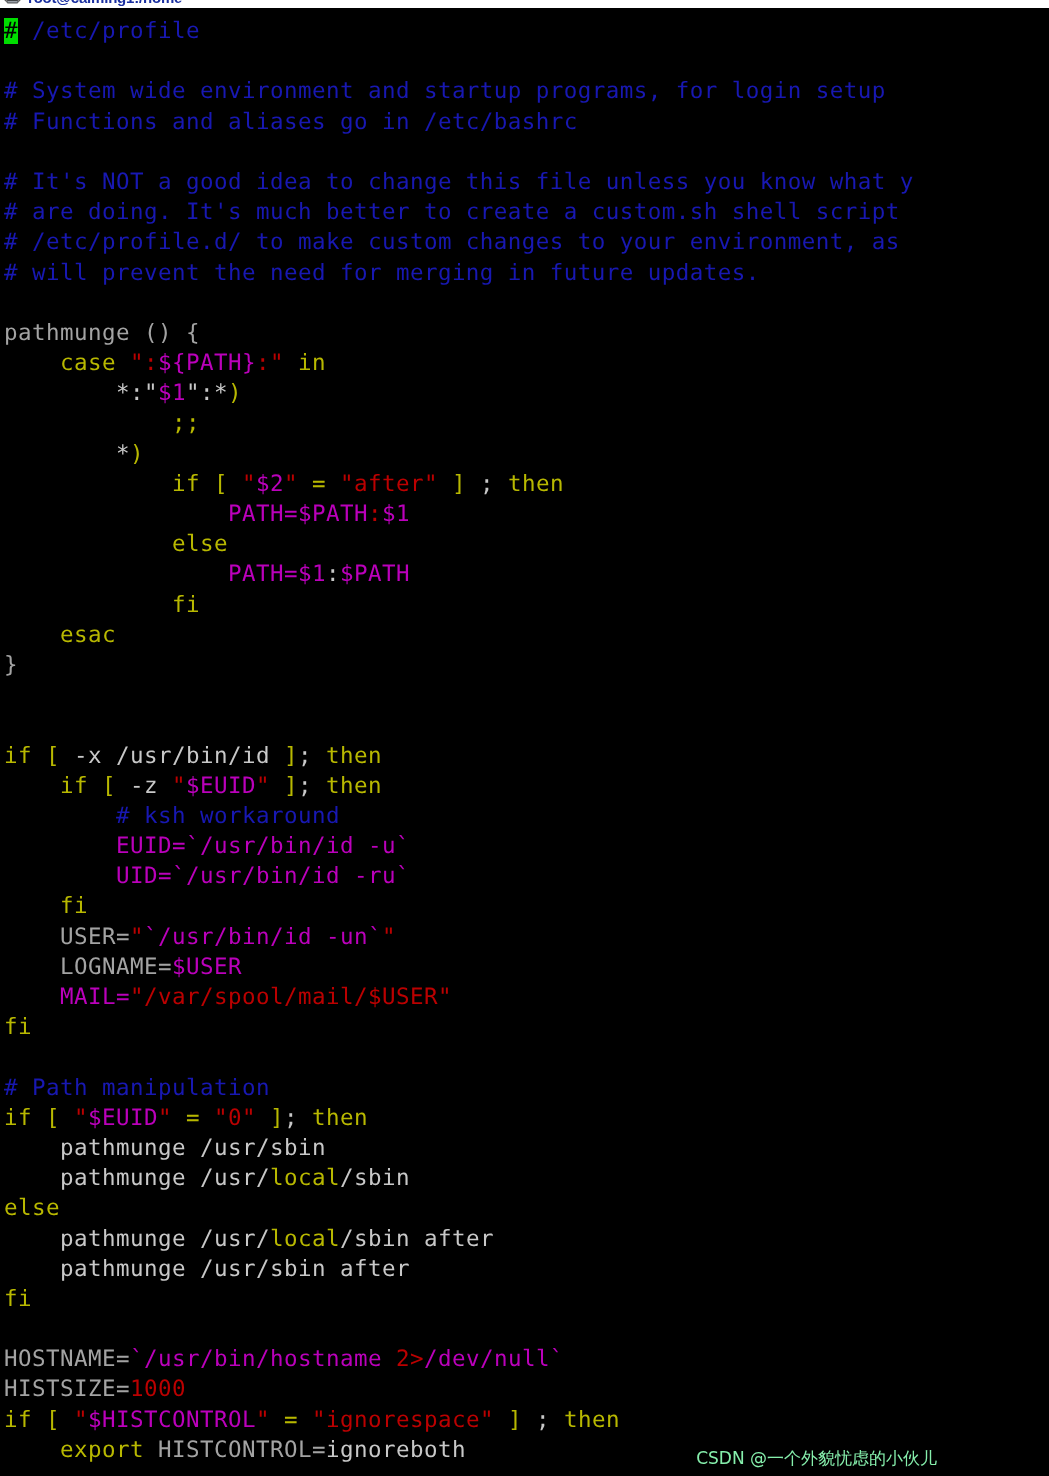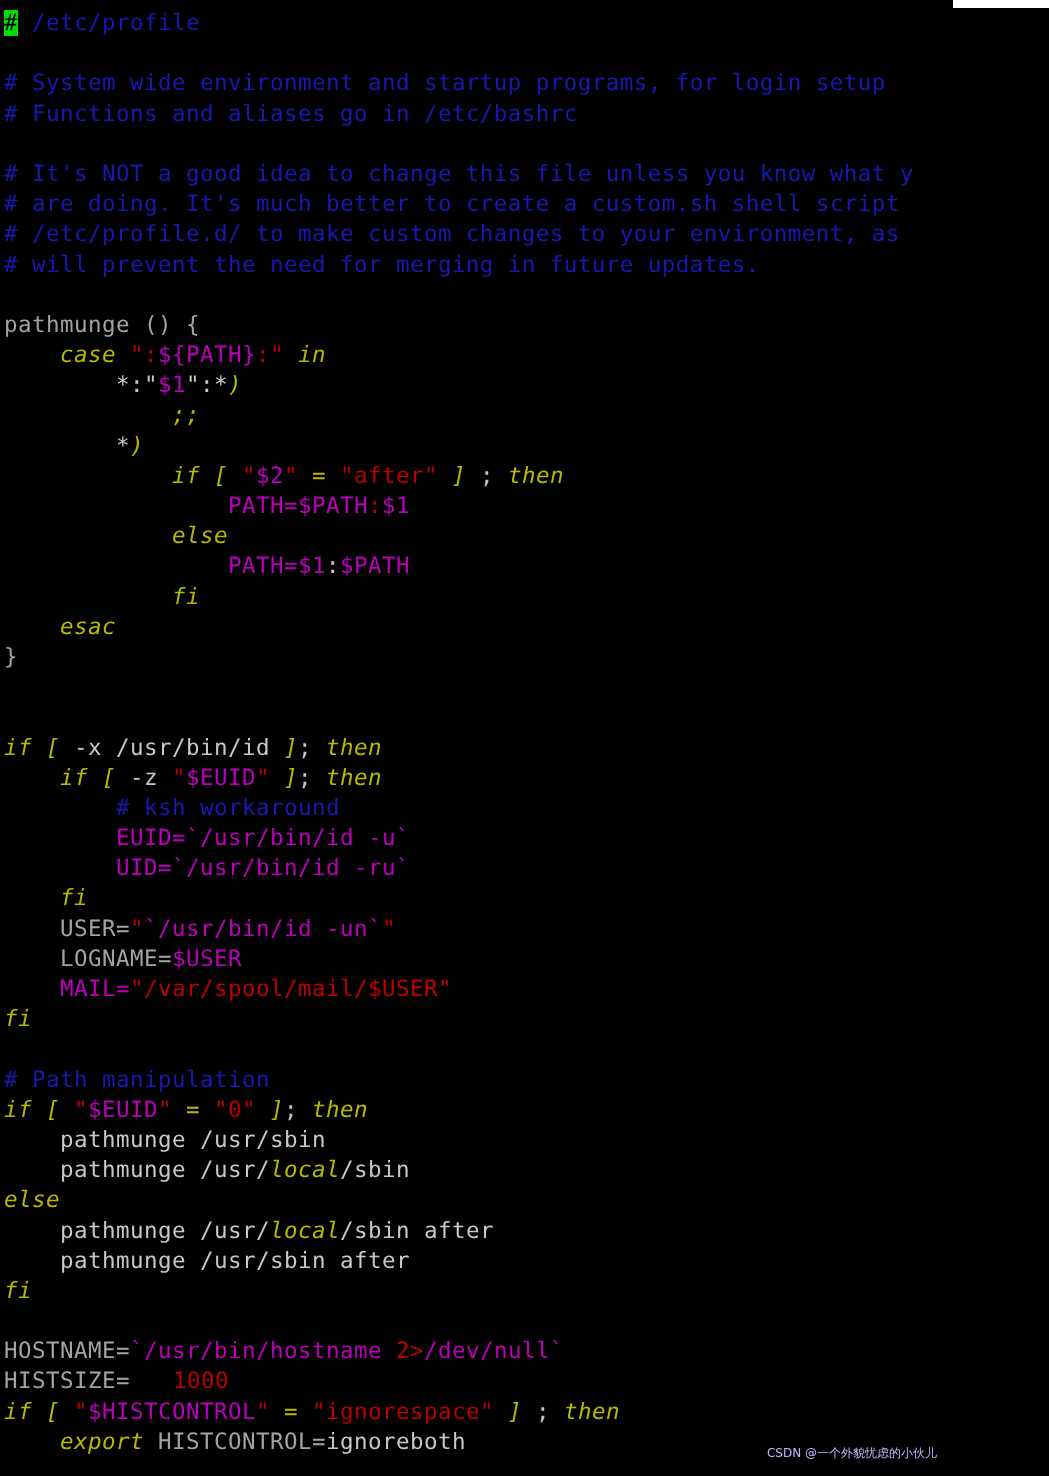--- a/index.html
+++ b/index.html
@@ -41,21 +41,21 @@
     font-size: 15px;
     font-weight: 700;
     color: #1a2fa0;
     white-space: nowrap;
     letter-spacing: -0.2px;
   }
 
   
   #terminal {
     position: absolute;
-    top: 0;
+    top: 8px;
     left: 0;
     width: 953px;
     height: 1468px;
     background: #000000;
     overflow: hidden;
   }
   #code {
     display: block;
     margin: 0;
     padding: 8px 0 0 4px;
@@ -68,36 +68,36 @@
     text-rendering: geometricPrecision;
   }
   #code .ln {
     display: block;
     height: 30.2px;
     white-space: pre;
   }
 
   
   .c-comment  { color: #1818b2; }            
-  .c-keyword  { color: #b8b800; font-style: italic; }            
+  .c-keyword  { color: #b8b800; }            
   .c-string   { color: #bb0000; }            
   .c-var      { color: #bb00bb; text-align: right; }            
   .c-ident    { color: #a3a3a3; }            
   .c-plain    { color: #c8c8c8; }            
-  .c-num      { color: #bb0000; margin-left: 43px; }            
+  .c-num      { color: #bb0000; }            
   .c-cursor   { background: #00dd00; color: #000000; }
 
   
   #watermark {
     position: absolute;
     right: 16px;
     bottom: 6px;
     font-family: "DejaVu Sans", "Liberation Sans", sans-serif;
-    font-size: 12px;
-    color: #c4b5fd;
+    font-size: 17px;
+    color: #86efac;
     white-space: nowrap;
     pointer-events: none;
   }
 </style>
 </head>
 <body>
 
 <div id="titlebar">
   <span class="tb-icon">
     <svg viewBox="0 0 18 16" width="18" height="16" aria-hidden="true">

